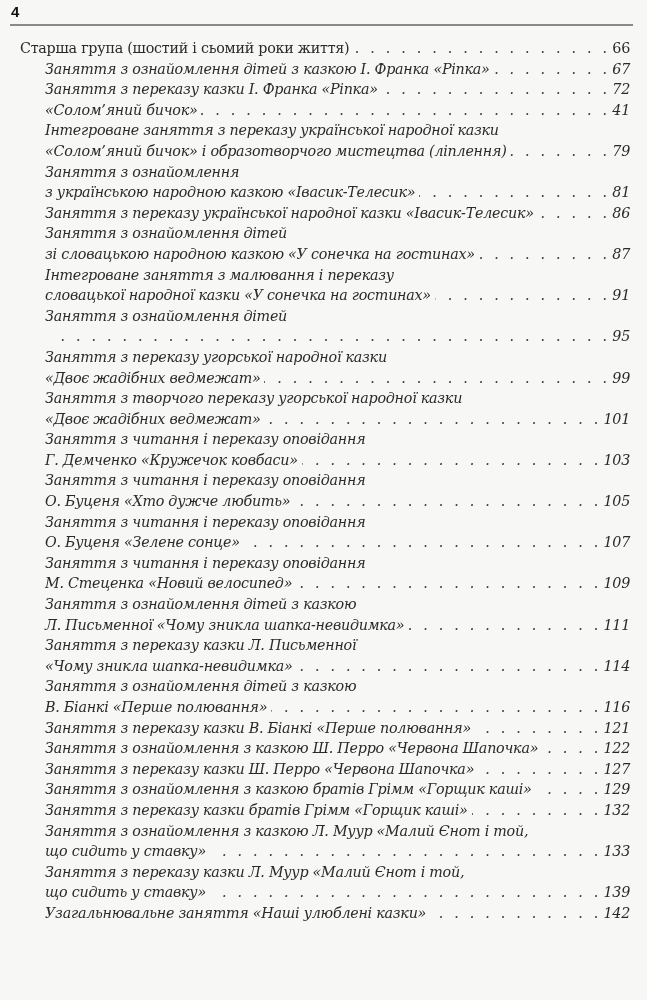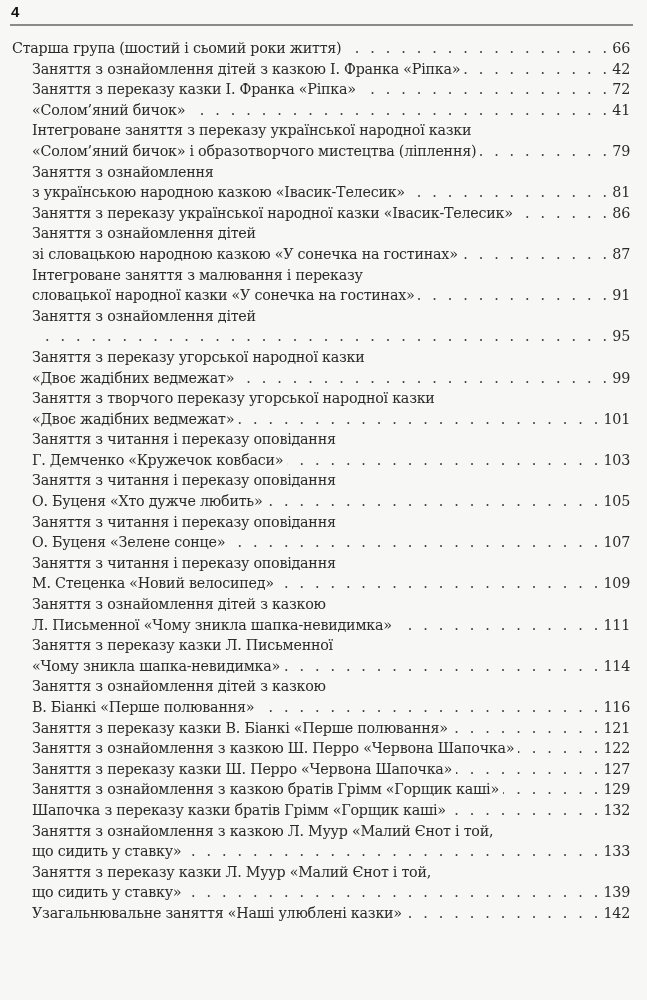--- a/index.html
+++ b/index.html
@@ -25,22 +25,22 @@
     position: relative;
     font-size: 14.3px;
     line-height: 20.6px;
     letter-spacing: -0.25px;
   }
   .line {
     display: flex; align-items: baseline;
     white-space: nowrap; overflow: hidden;
     padding-right: 17px;
   }
-  .entry.level-0 .line { padding-left: 12px; }
-  .entry.level-1 .line { padding-left: 32px; }
+  .entry.level-0 .line { padding-left: 20px; }
+  .entry.level-1 .line { padding-left: 45px; font-style: italic; }
   .leader {
     flex: 1 1 auto; overflow: hidden; white-space: nowrap;
     color: #3a3a3a; letter-spacing: 3.2px;
     margin: 0 2px 0 4px;
     text-align: right;
     direction: rtl;
   }
   .pg {
     flex: 0 0 auto; text-align: right;
   }
@@ -57,21 +57,21 @@
       <span>Старша група (шостий і сьомий роки життя)</span>
       <span class="leader"> . . . . . . . . . . . . . . . . . . . . . . . . . . . . . . . . . . . . . . . . . . . . . . . . . . . . . . . . . . . . . . . . . . . . . . . . . . . . . . . . . . . . . . . . . . . . . . . . . . . . . . . . . . . . . . . . . . . . . . . .</span>
       <span class="pg">66</span>
     </div>
   </div>
   <div id="entries">
       <div class="entry level-1">
         <div class="line">
           <span>Заняття з ознайомлення дітей з казкою І. Франка «Ріпка»</span>
           <span class="leader"> . . . . . . . . . . . . . . . . . . . . . . . . . . . . . . . . . . . . . . . . . . . . . . . . . . . . . . . . . . . . . . . . . . . . . . . . . . . . . . . . . . . . . . . . . . . . . . . . . . . . . . . . . . . . . . . . . . . . . . . .</span>
-          <span class="pg">42</span>
+          <span class="pg">67</span>
         </div>
       </div>
       <div class="entry level-1">
         <div class="line">
           <span>Заняття з переказу казки І. Франка «Ріпка»</span>
           <span class="leader"> . . . . . . . . . . . . . . . . . . . . . . . . . . . . . . . . . . . . . . . . . . . . . . . . . . . . . . . . . . . . . . . . . . . . . . . . . . . . . . . . . . . . . . . . . . . . . . . . . . . . . . . . . . . . . . . . . . . . . . . .</span>
           <span class="pg">72</span>
         </div>
       </div>
       <div class="entry level-1">
@@ -250,21 +250,21 @@
       </div>
       <div class="entry level-1">
         <div class="line">
           <span>Заняття з ознайомлення з казкою братів Грімм «Горщик каші»</span>
           <span class="leader"> . . . . . . . . . . . . . . . . . . . . . . . . . . . . . . . . . . . . . . . . . . . . . . . . . . . . . . . . . . . . . . . . . . . . . . . . . . . . . . . . . . . . . . . . . . . . . . . . . . . . . . . . . . . . . . . . . . . . . . . .</span>
           <span class="pg">129</span>
         </div>
       </div>
       <div class="entry level-1">
         <div class="line">
-          <span>Шапочка з переказу казки братів Грімм «Горщик каші»</span>
+          <span>Заняття з переказу казки братів Грімм «Горщик каші»</span>
           <span class="leader"> . . . . . . . . . . . . . . . . . . . . . . . . . . . . . . . . . . . . . . . . . . . . . . . . . . . . . . . . . . . . . . . . . . . . . . . . . . . . . . . . . . . . . . . . . . . . . . . . . . . . . . . . . . . . . . . . . . . . . . . .</span>
           <span class="pg">132</span>
         </div>
       </div>
       <div class="entry level-1">
         <div class="line">
           <span>Заняття з ознайомлення з казкою Л. Муур «Малий Єнот і той,</span>
         </div>
         <div class="line">
           <span>що сидить у ставку»</span>

